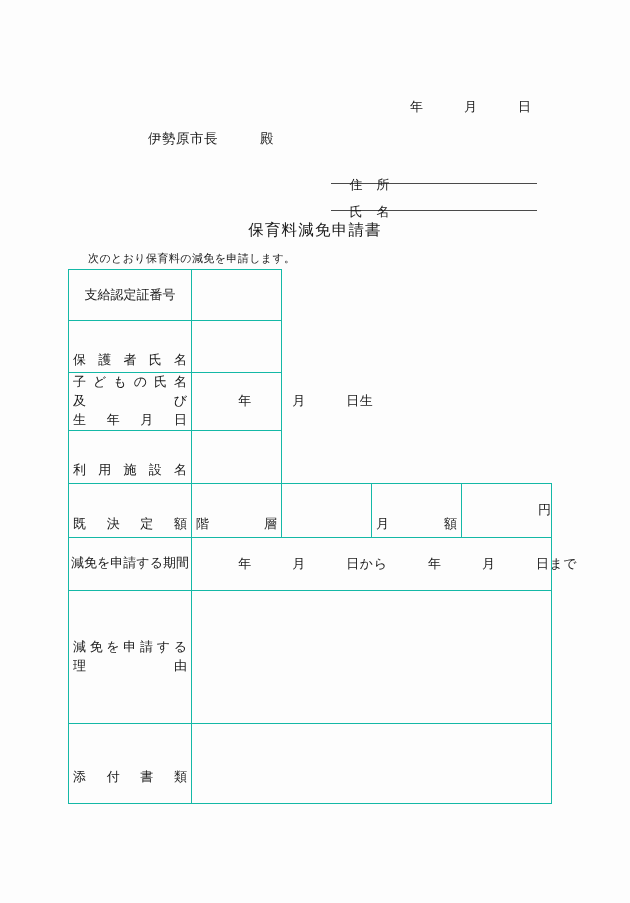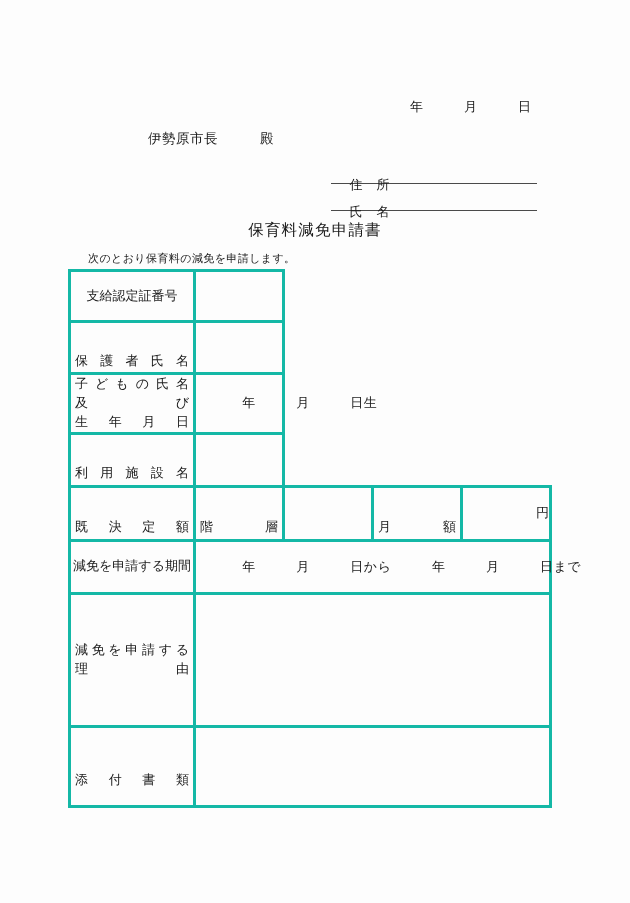--- a/index.html
+++ b/index.html
@@ -87,21 +87,21 @@
   
   .form-table {
     position: absolute;
     left: 68px;
     top: 269px;
     width: 484px;
     border-collapse: collapse;
     table-layout: fixed;
   }
   .form-table td {
-    border: 3px solid #14b8a6;
+    border: 1px solid #14b8a6;
     padding: 0;
     vertical-align: middle;
     font-size: 13px;
   }
   .label-cell {
     width: 122px;
     text-align: center;
     padding: 0 6px;
     line-height: 1.45;
   }

